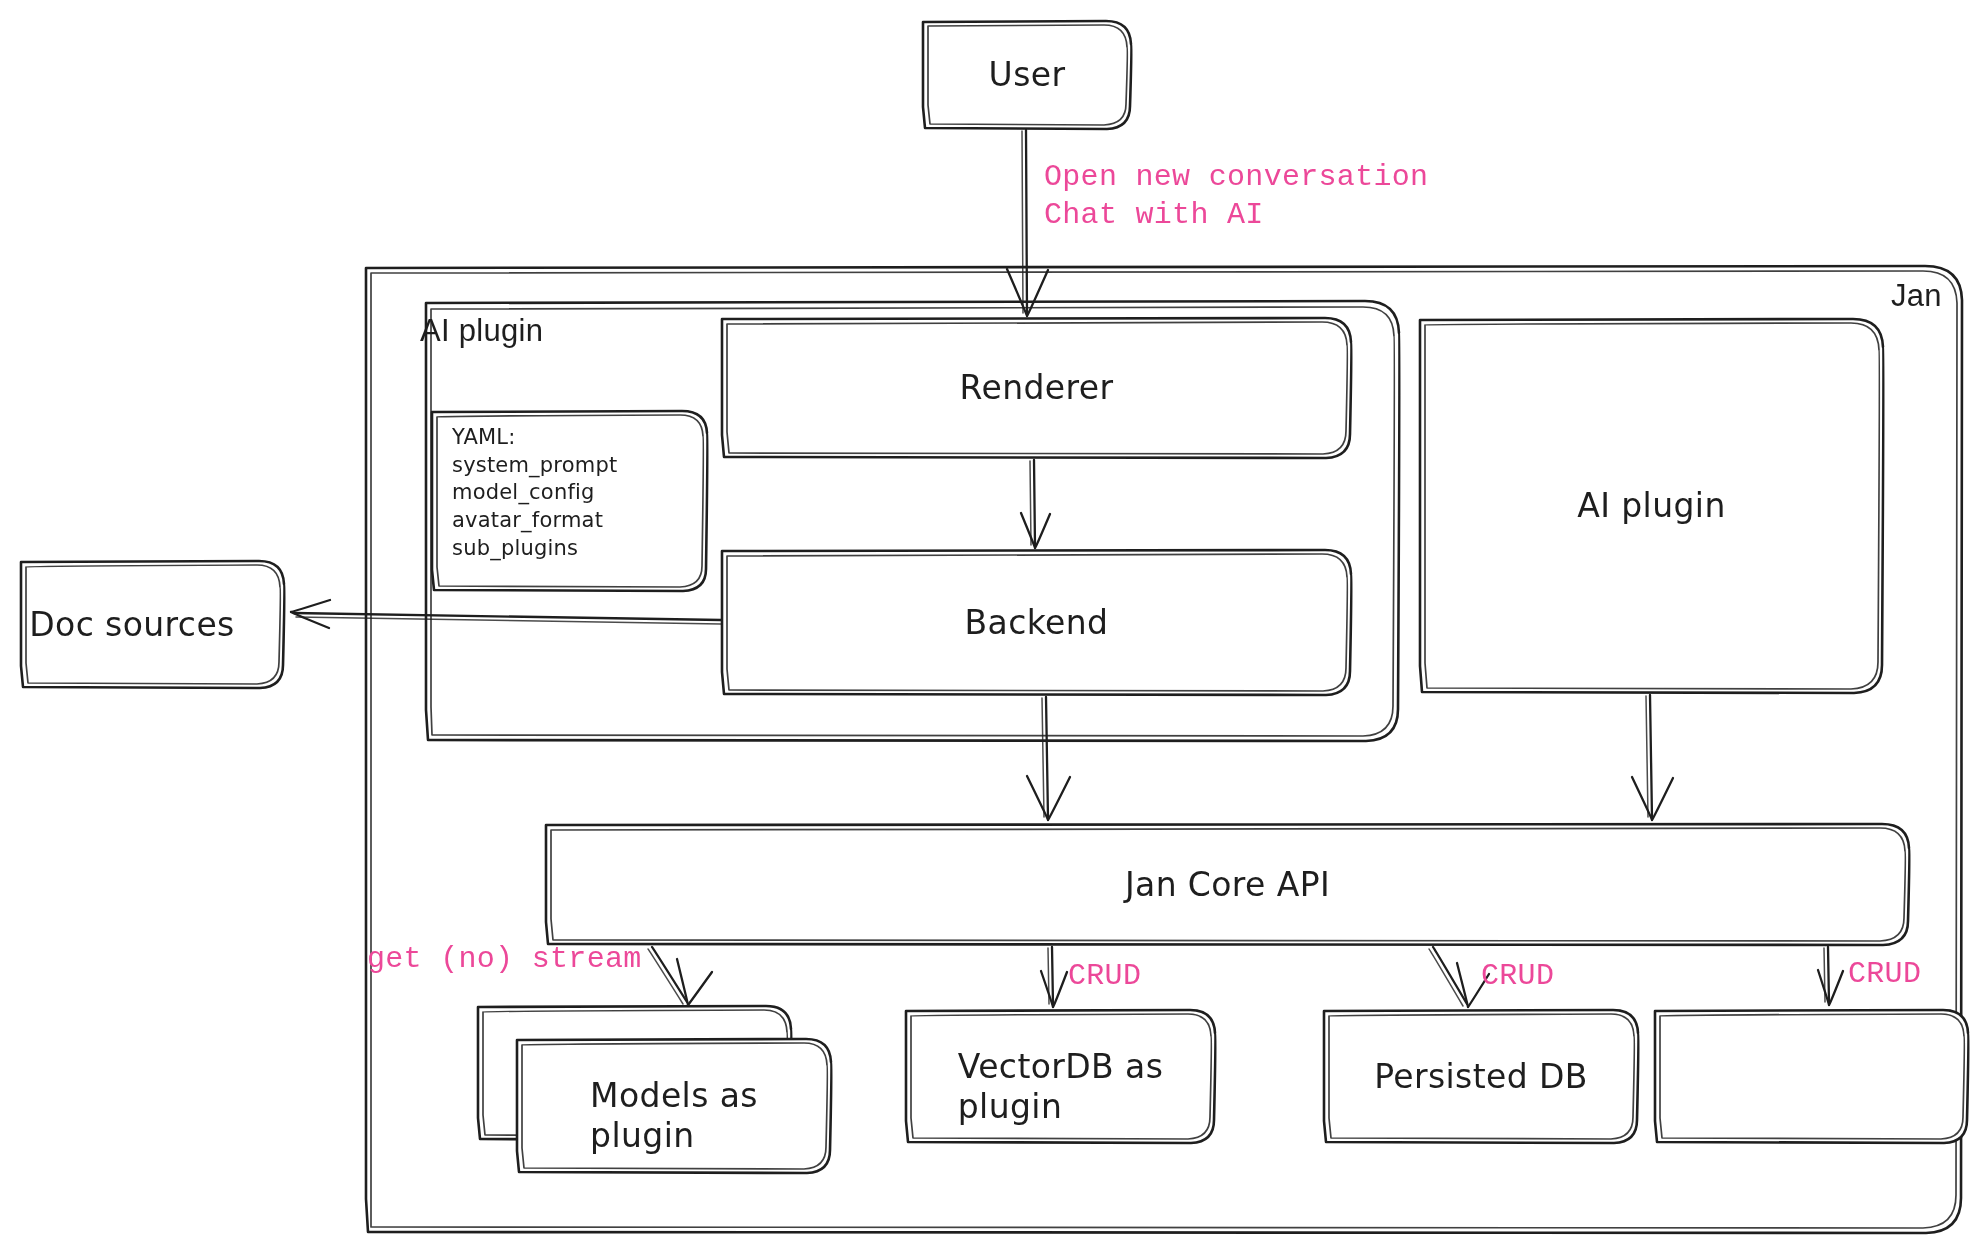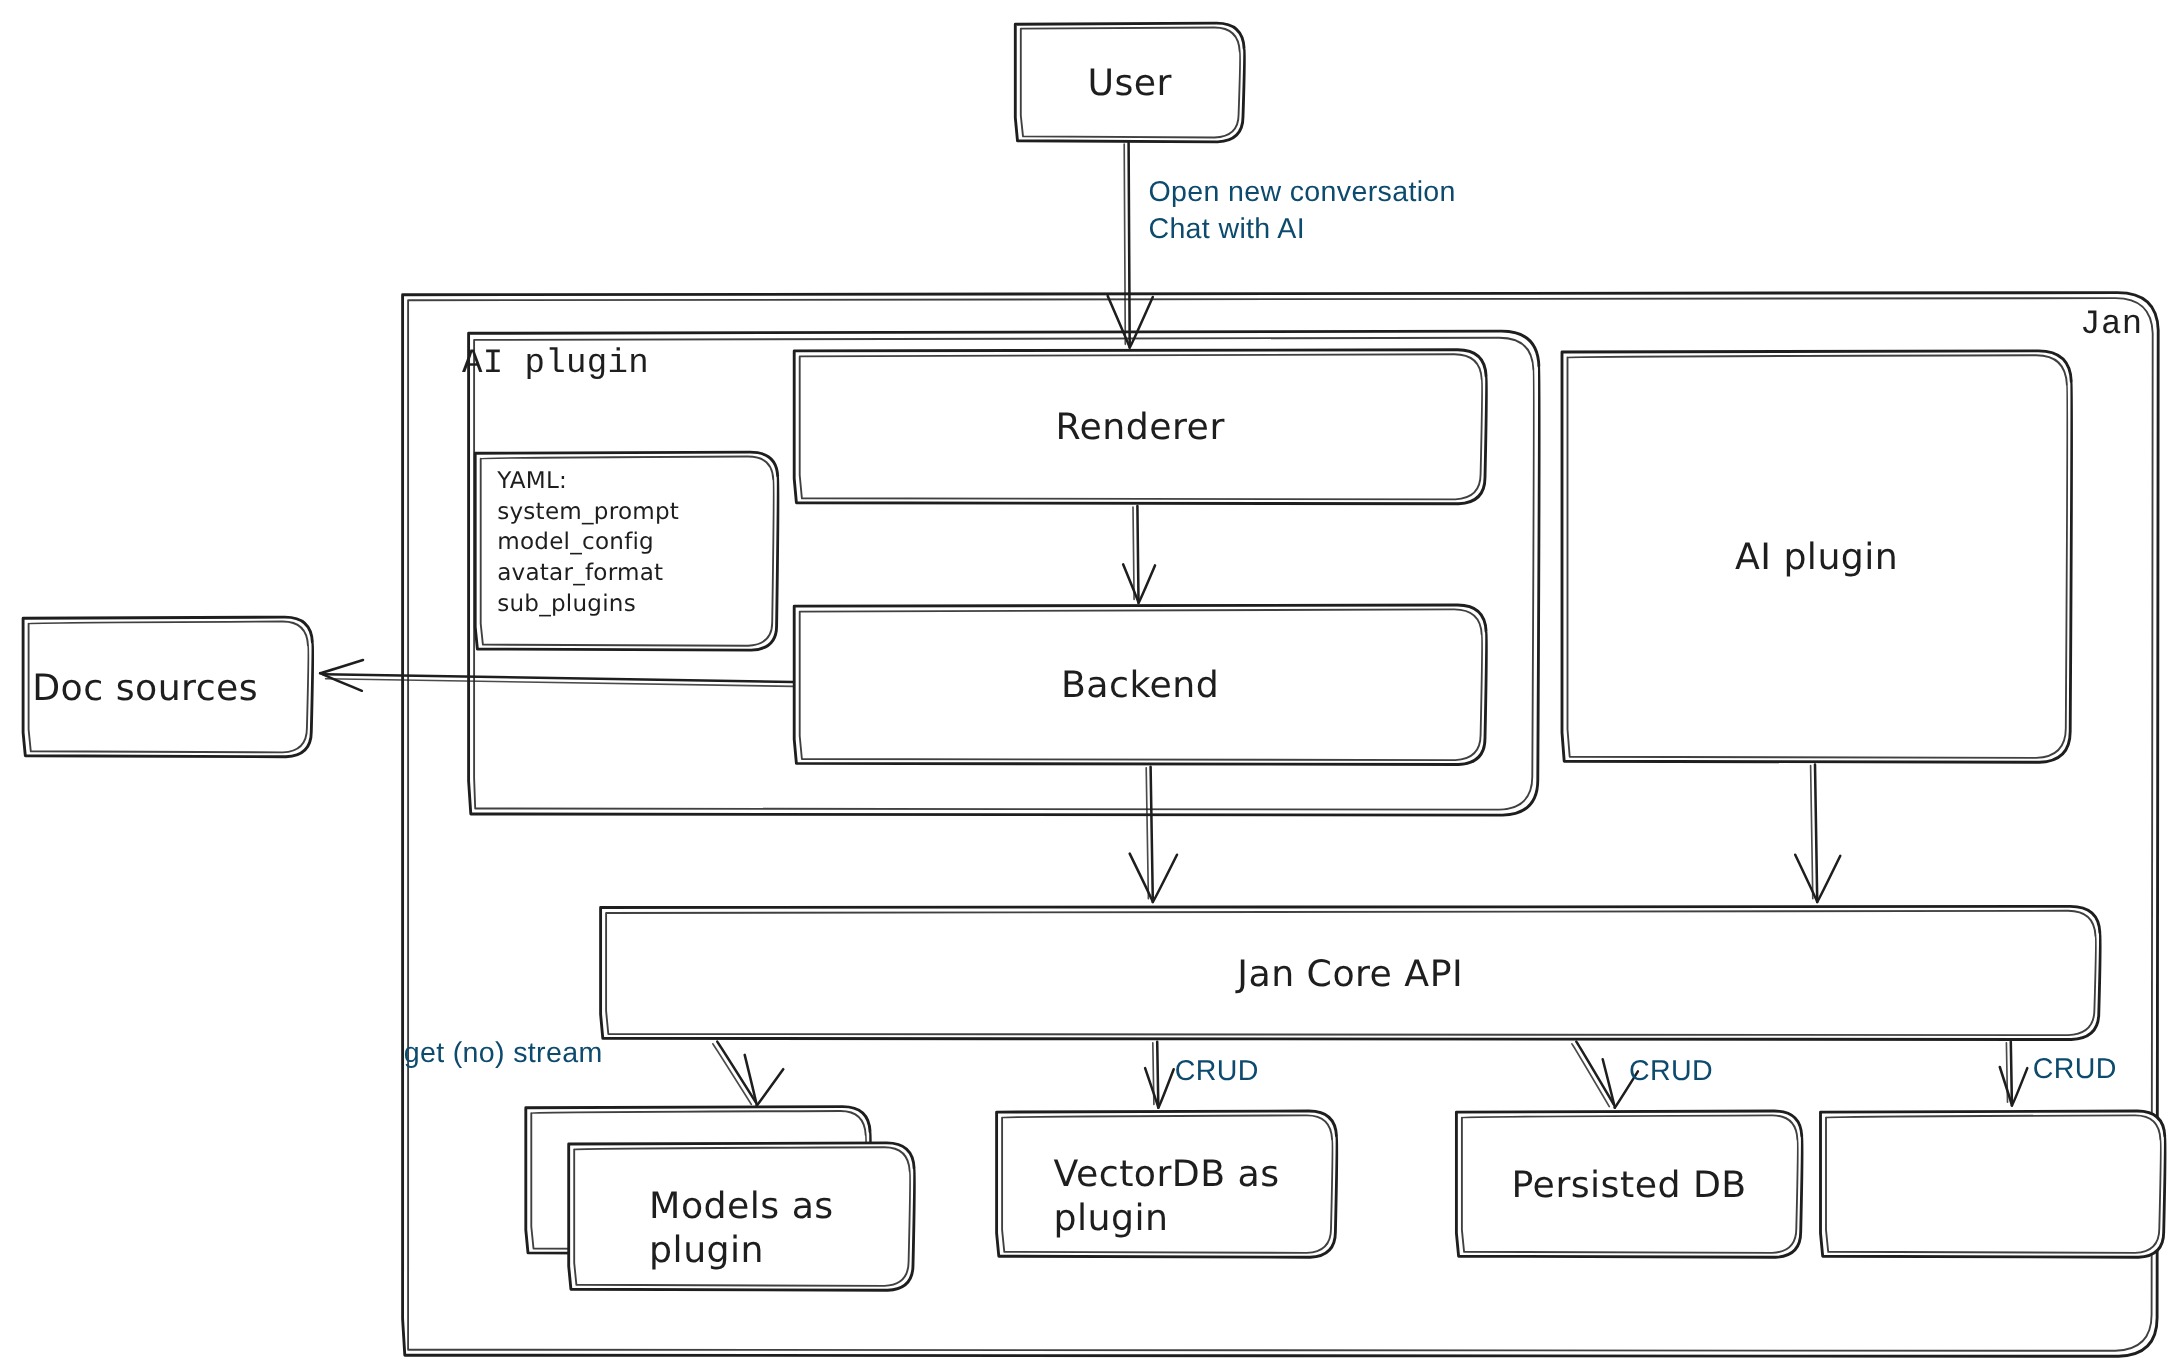--- a/index.html
+++ b/index.html
@@ -34,31 +34,31 @@
     font-family: "DejaVu Sans", sans-serif;
     font-size: 33px;
     letter-spacing: 0.4px;
     line-height: 1.22;
     white-space: pre-line;
     user-select: none;
   }
   .group-label {
     position: absolute;
     color: #1e1e1e;
-    font-family: Liberation Mono, monospace;
+    font-family: Liberation Sans, sans-serif;
     font-size: 31px;
     letter-spacing: 0.3px;
     white-space: pre;
     user-select: none;
   }
   .edge-label {
     position: absolute;
-    color: #0c4a6e;
-    font-family: Liberation Sans, sans-serif;
-    font-size: 26px;
+    color: #ec4899;
+    font-family: Liberation Mono, monospace;
+    font-size: 30px;
     line-height: 1.28;
     letter-spacing: 0.3px;
     white-space: pre-line;
     user-select: none;
   }
   .yaml-text {
     position: absolute;
     color: #1e1e1e;
     font-family: "DejaVu Sans", sans-serif;
     font-size: 21px;

